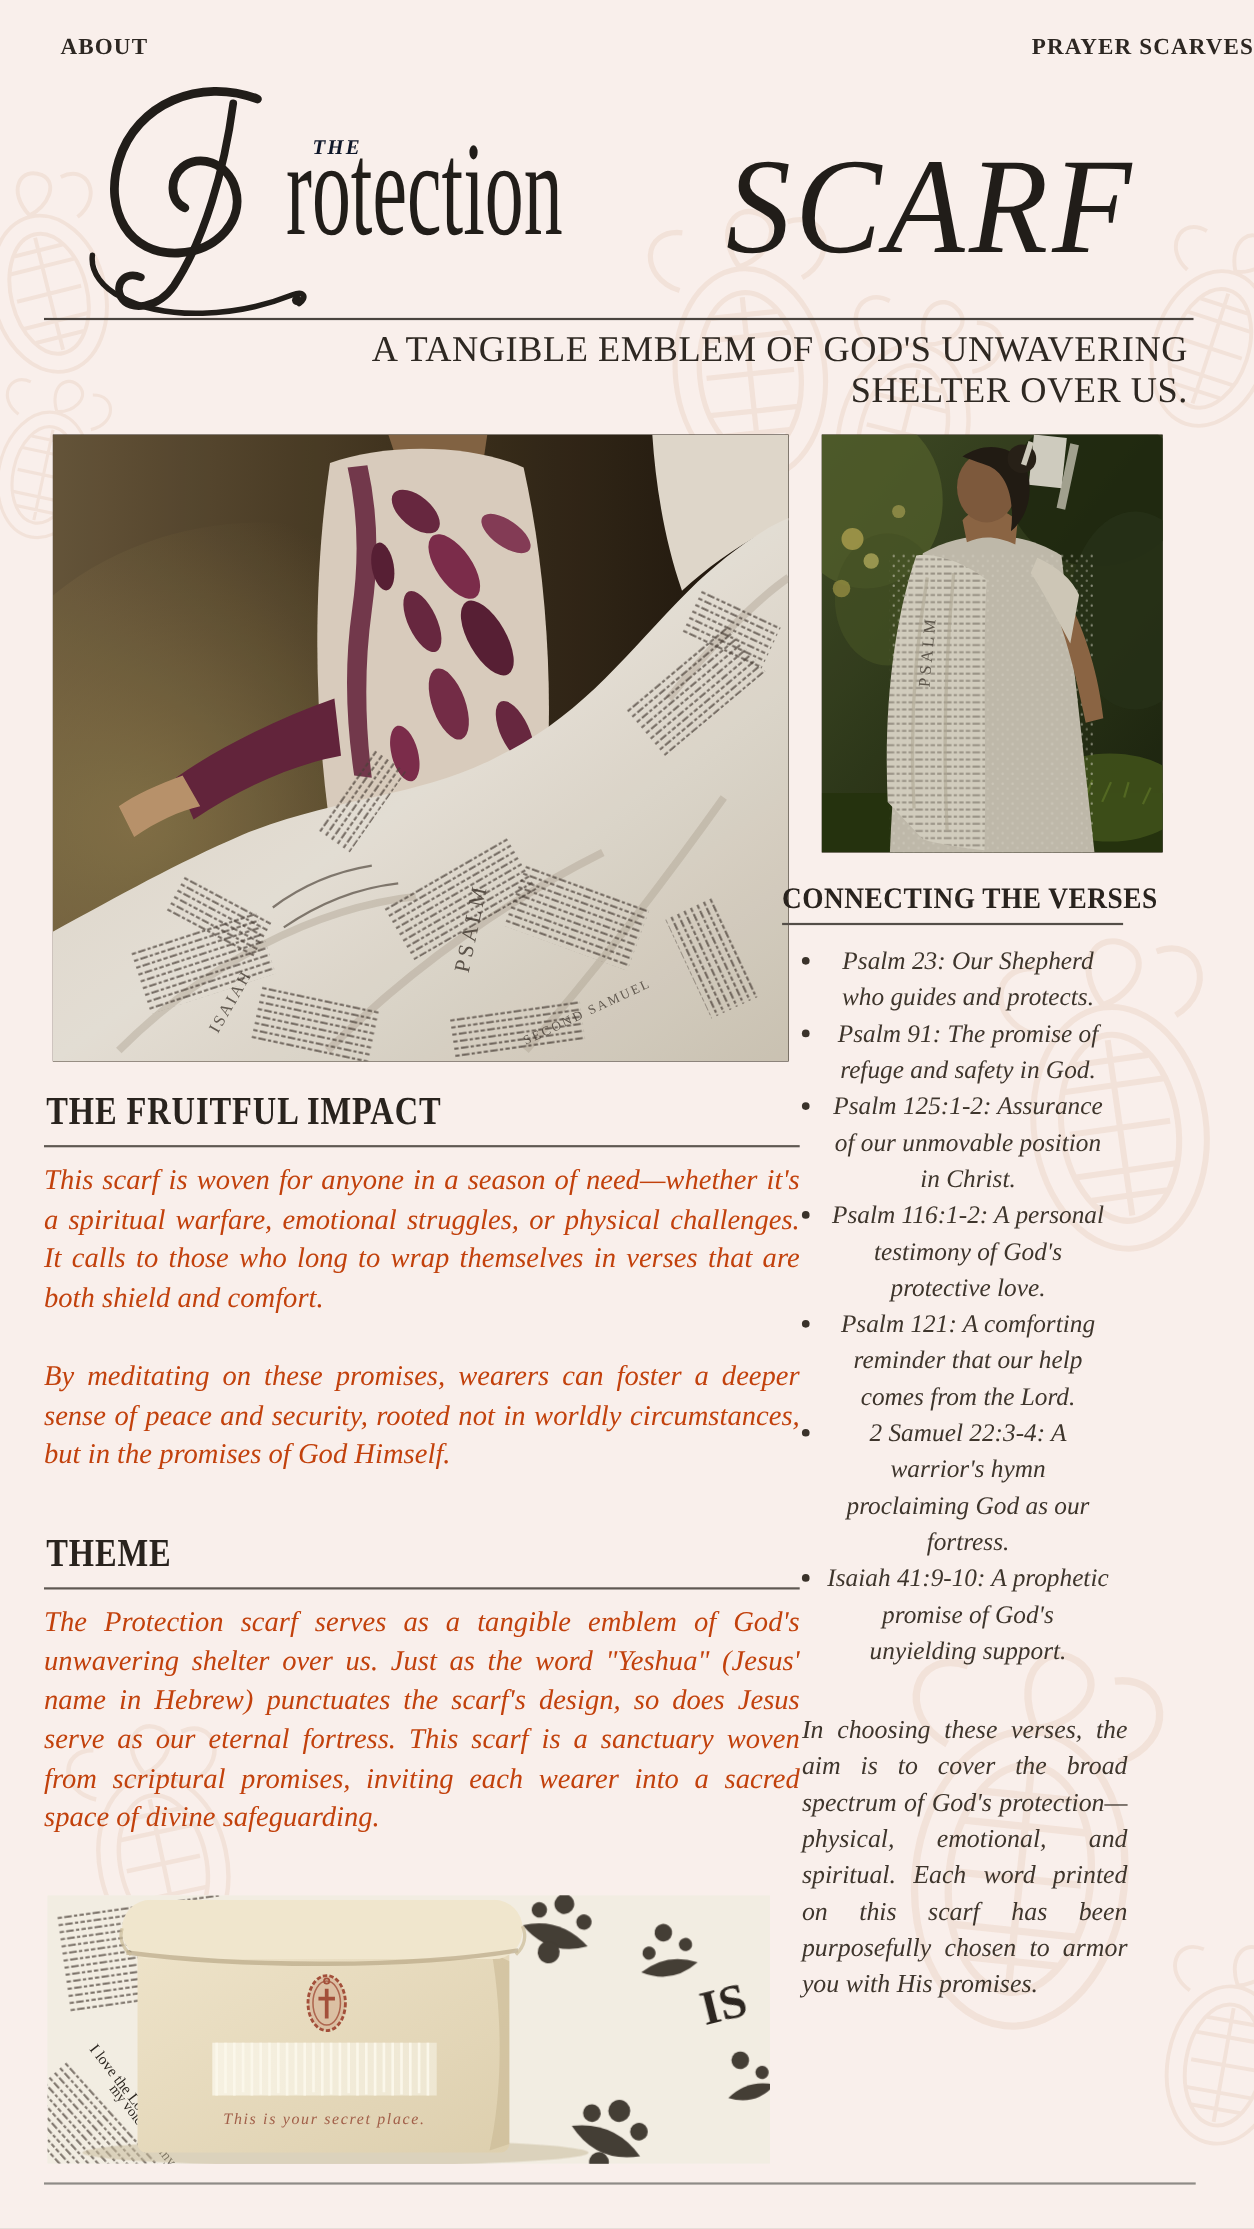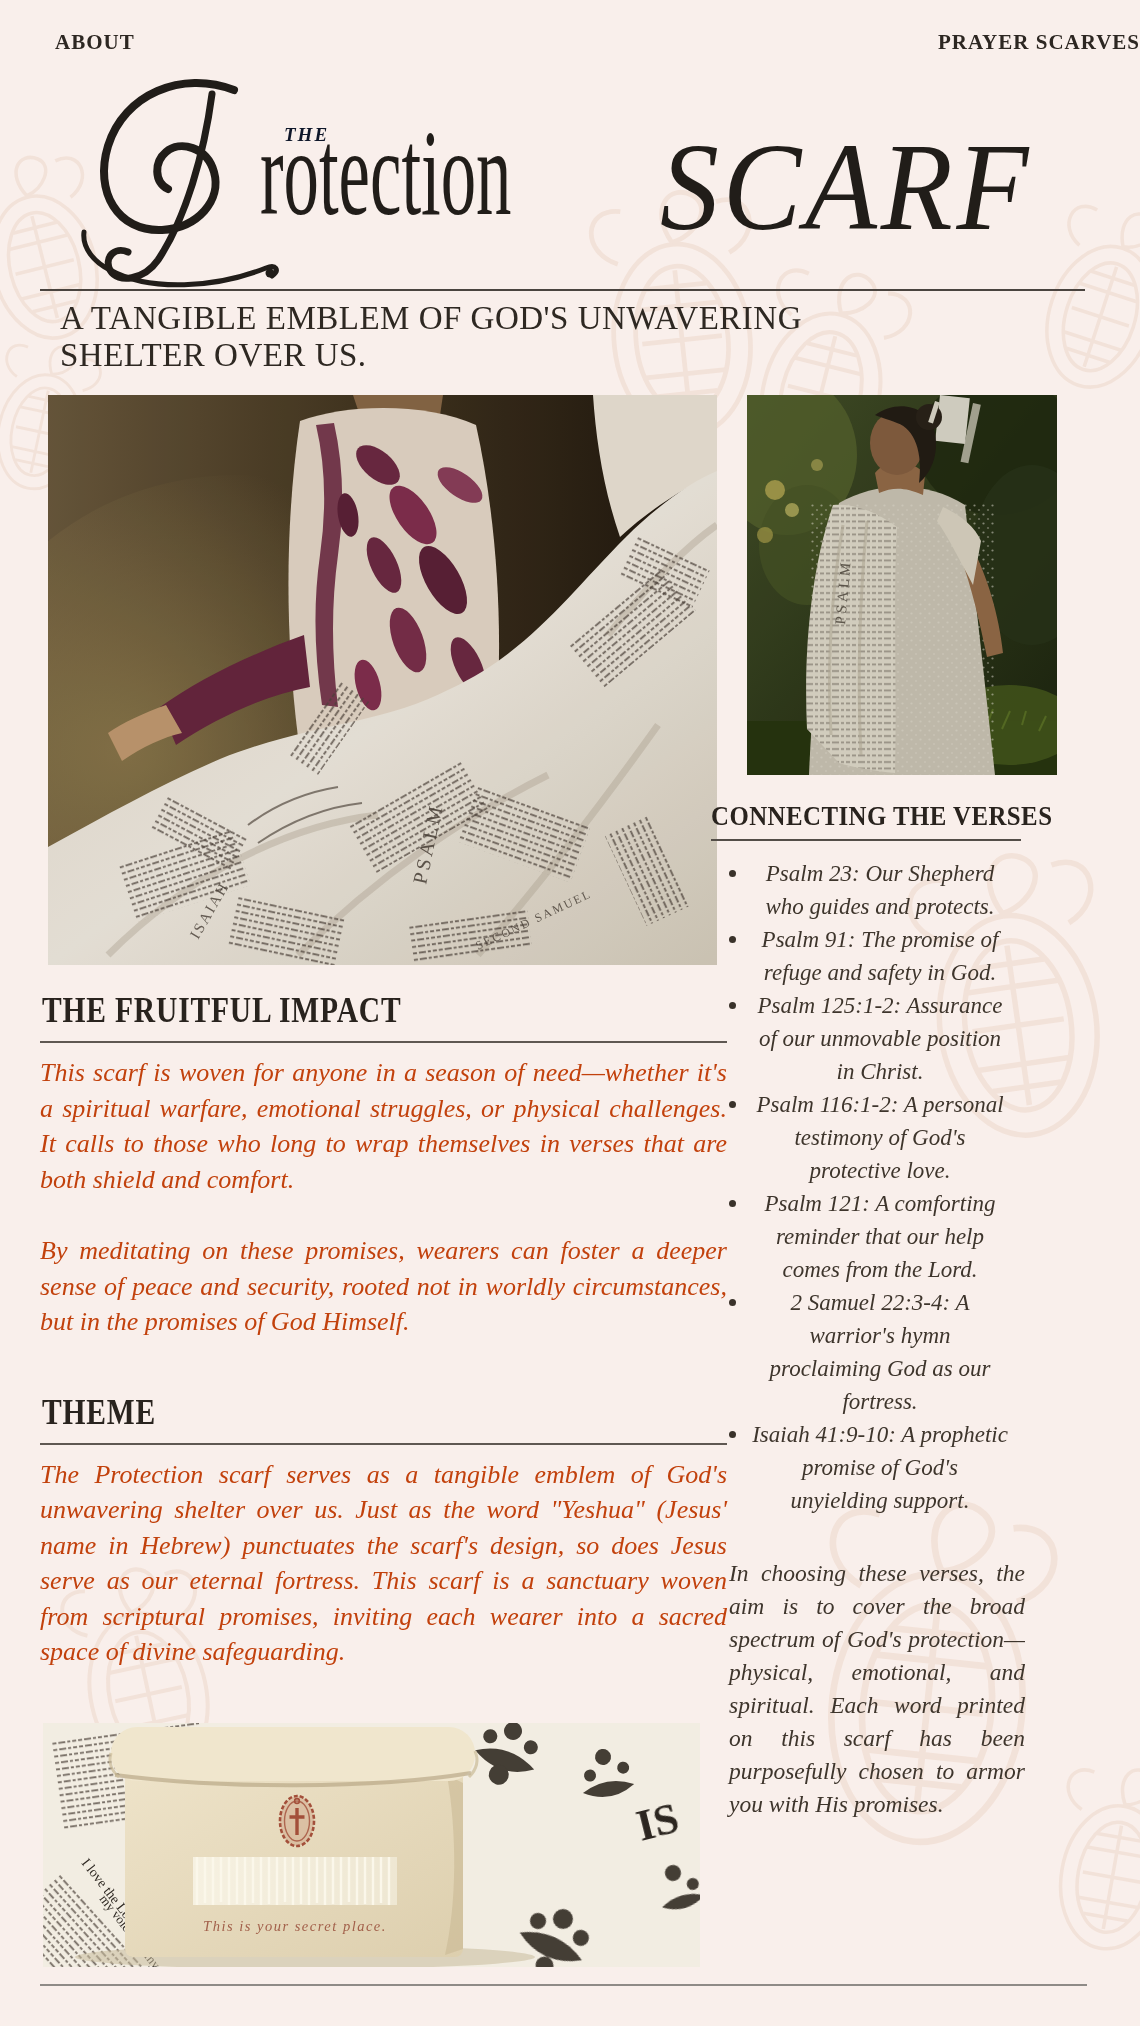--- a/index.html
+++ b/index.html
@@ -29,21 +29,21 @@
   }
   .t-scarf{
     position:absolute; left:660px; top:126px; font-style:italic; font-size:124px;
     line-height:1; letter-spacing:4px; color:#211d19; transform:scaleX(.95);
     transform-origin:left top; white-space:nowrap;
   }
   .rule{position:absolute; background:#5a534d; height:2px;}
   .rule-title{left:40px; top:289px; width:1045px; background:#4a443f;}
   .rule-footer{left:40px; top:1984px; width:1047px; background:#8f8b87;}
   .subtitle{
-    position:absolute; left:60px; top:300px; width:1020px; text-align:left;
+    position:absolute; left:60px; top:300px; width:1020px; text-align:right;
     font-size:33px; line-height:37px; letter-spacing:.5px; color:#2e2822;
   }
   .subtitle div{display:inline-block; max-width:880px;}
   
   .photo{position:absolute; overflow:hidden; background:#2a2218;}
   .photo-left{left:48px; top:395px; width:669px; height:570px;}
   .photo-right{left:747px; top:395px; width:310px; height:380px;}
   .photo-pouch{left:43px; top:1723px; width:657px; height:244px; background:#f4f0e7;}
   .photo svg{display:block;}
   

